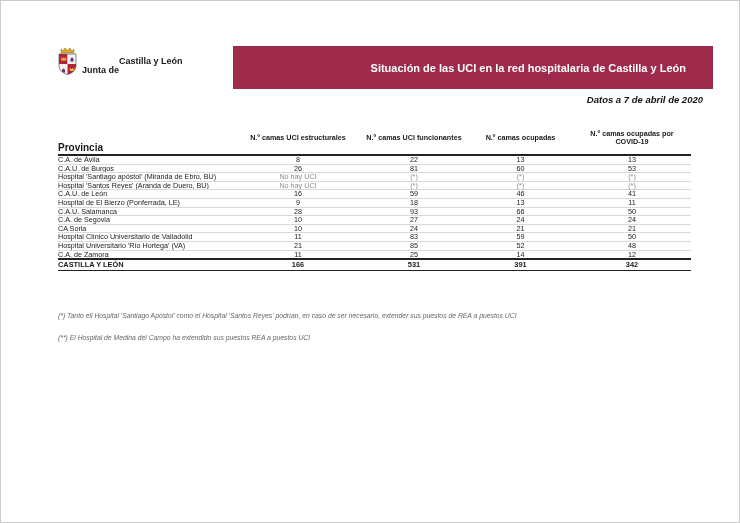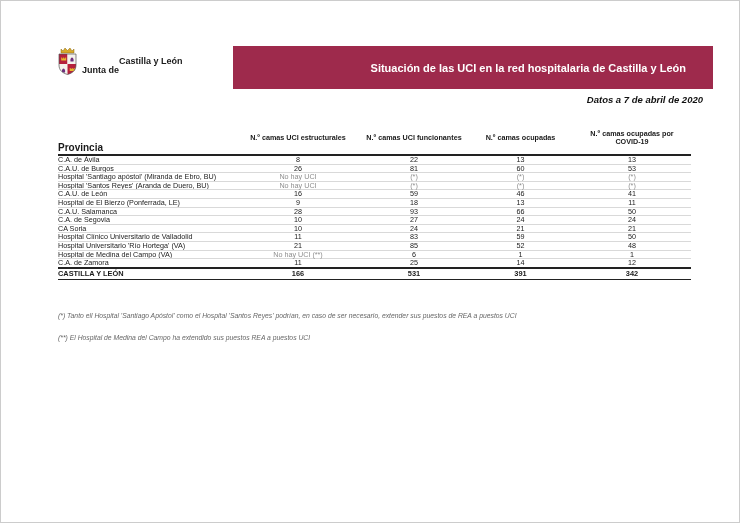--- a/index.html
+++ b/index.html
@@ -168,27 +168,20 @@
             <td class="col-num">50</td>
           </tr>
           <tr>
             <td class="col-prov">Hospital Universitario 'Río Hortega' (VA)</td>
             <td class="col-num">21</td>
             <td class="col-num">85</td>
             <td class="col-num">52</td>
             <td class="col-num">48</td>
           </tr>
           <tr>
-            <td class="col-prov">Hospital de Medina del Campo (VA)</td>
-            <td class="col-num muted">No hay UCI (**)</td>
-            <td class="col-num">6</td>
-            <td class="col-num">1</td>
-            <td class="col-num">1</td>
-          </tr>
-          <tr>
             <td class="col-prov">C.A. de Zamora</td>
             <td class="col-num">11</td>
             <td class="col-num">25</td>
             <td class="col-num">14</td>
             <td class="col-num">12</td>
           </tr>
         </tbody>
       <tfoot>
         <tr>
           <td class="col-prov">CASTILLA Y LEÓN</td>

